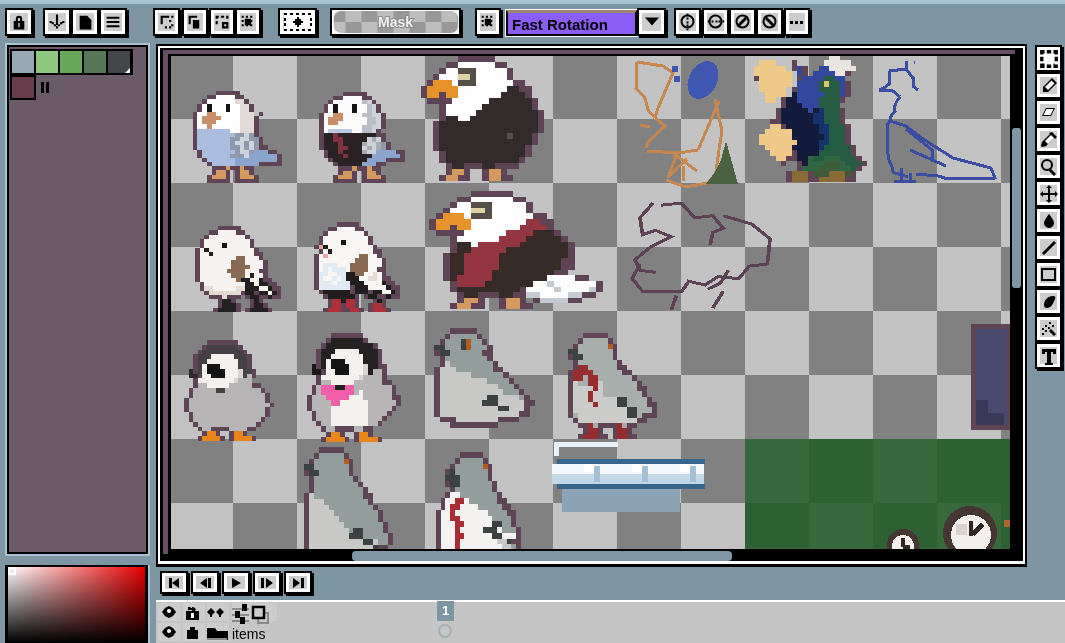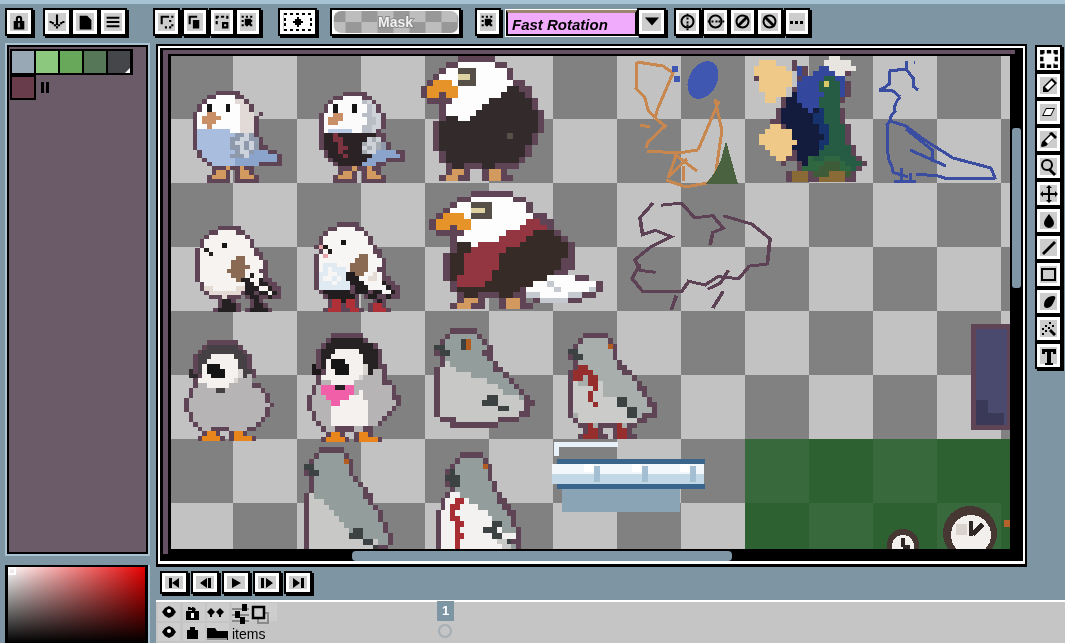--- a/index.html
+++ b/index.html
@@ -73,21 +73,21 @@
       <text x="62" y="16" text-anchor="middle" font-family="Liberation Sans" font-size="14" font-weight="bold" fill="#f0f0f0" stroke="#8a8a8a" stroke-width="2" paint-order="stroke">Mask</text>
     </svg>
 </div>
 
 <div class="btn" style="left:475px;top:8px;width:26px;height:28px;">
     <svg width="17" height="17" viewBox="0 0 16 16">
       <path fill="#000" d="M2 2h2v2H2z M6 2h2v2H6z M10 2h2v2h-2z M2 6h2v2H2z M2 10h2v2H2z M6 10h2v2H6z M10 10h2v2h-2z M10 6h2v2h-2z M5 5h6v6H5z"></path>
     </svg>
   </div>
 
-<div class="abs" style="left:506px;top:10px;width:131px;height:26px;background:#f0abfc;border:2px solid #000;border-top:3px solid #9c8372;box-shadow:0 0 0 1px #fff;font-style:italic;">
+<div class="abs" style="left:506px;top:10px;width:131px;height:26px;background:#8b5cf6;border:2px solid #000;border-top:3px solid #9c8372;box-shadow:0 0 0 1px #fff;">
 <span style="position:absolute;left:4px;top:3px;font-size:15px;font-weight:bold;color:#000;font-family:'Liberation Sans'">Fast Rotation</span>
 </div>
 <div class="btn" style="left:637px;top:8px;width:29px;height:28px;">
     <svg width="16" height="11" viewBox="0 0 16 11">
       <path fill="#000" d="M1 1h14l-7 8z"></path>
     </svg>
   </div>
 
 <div class="btn" style="left:674px;top:8px;width:27px;height:28px;">
     <svg width="17" height="17" viewBox="0 0 17 17">

